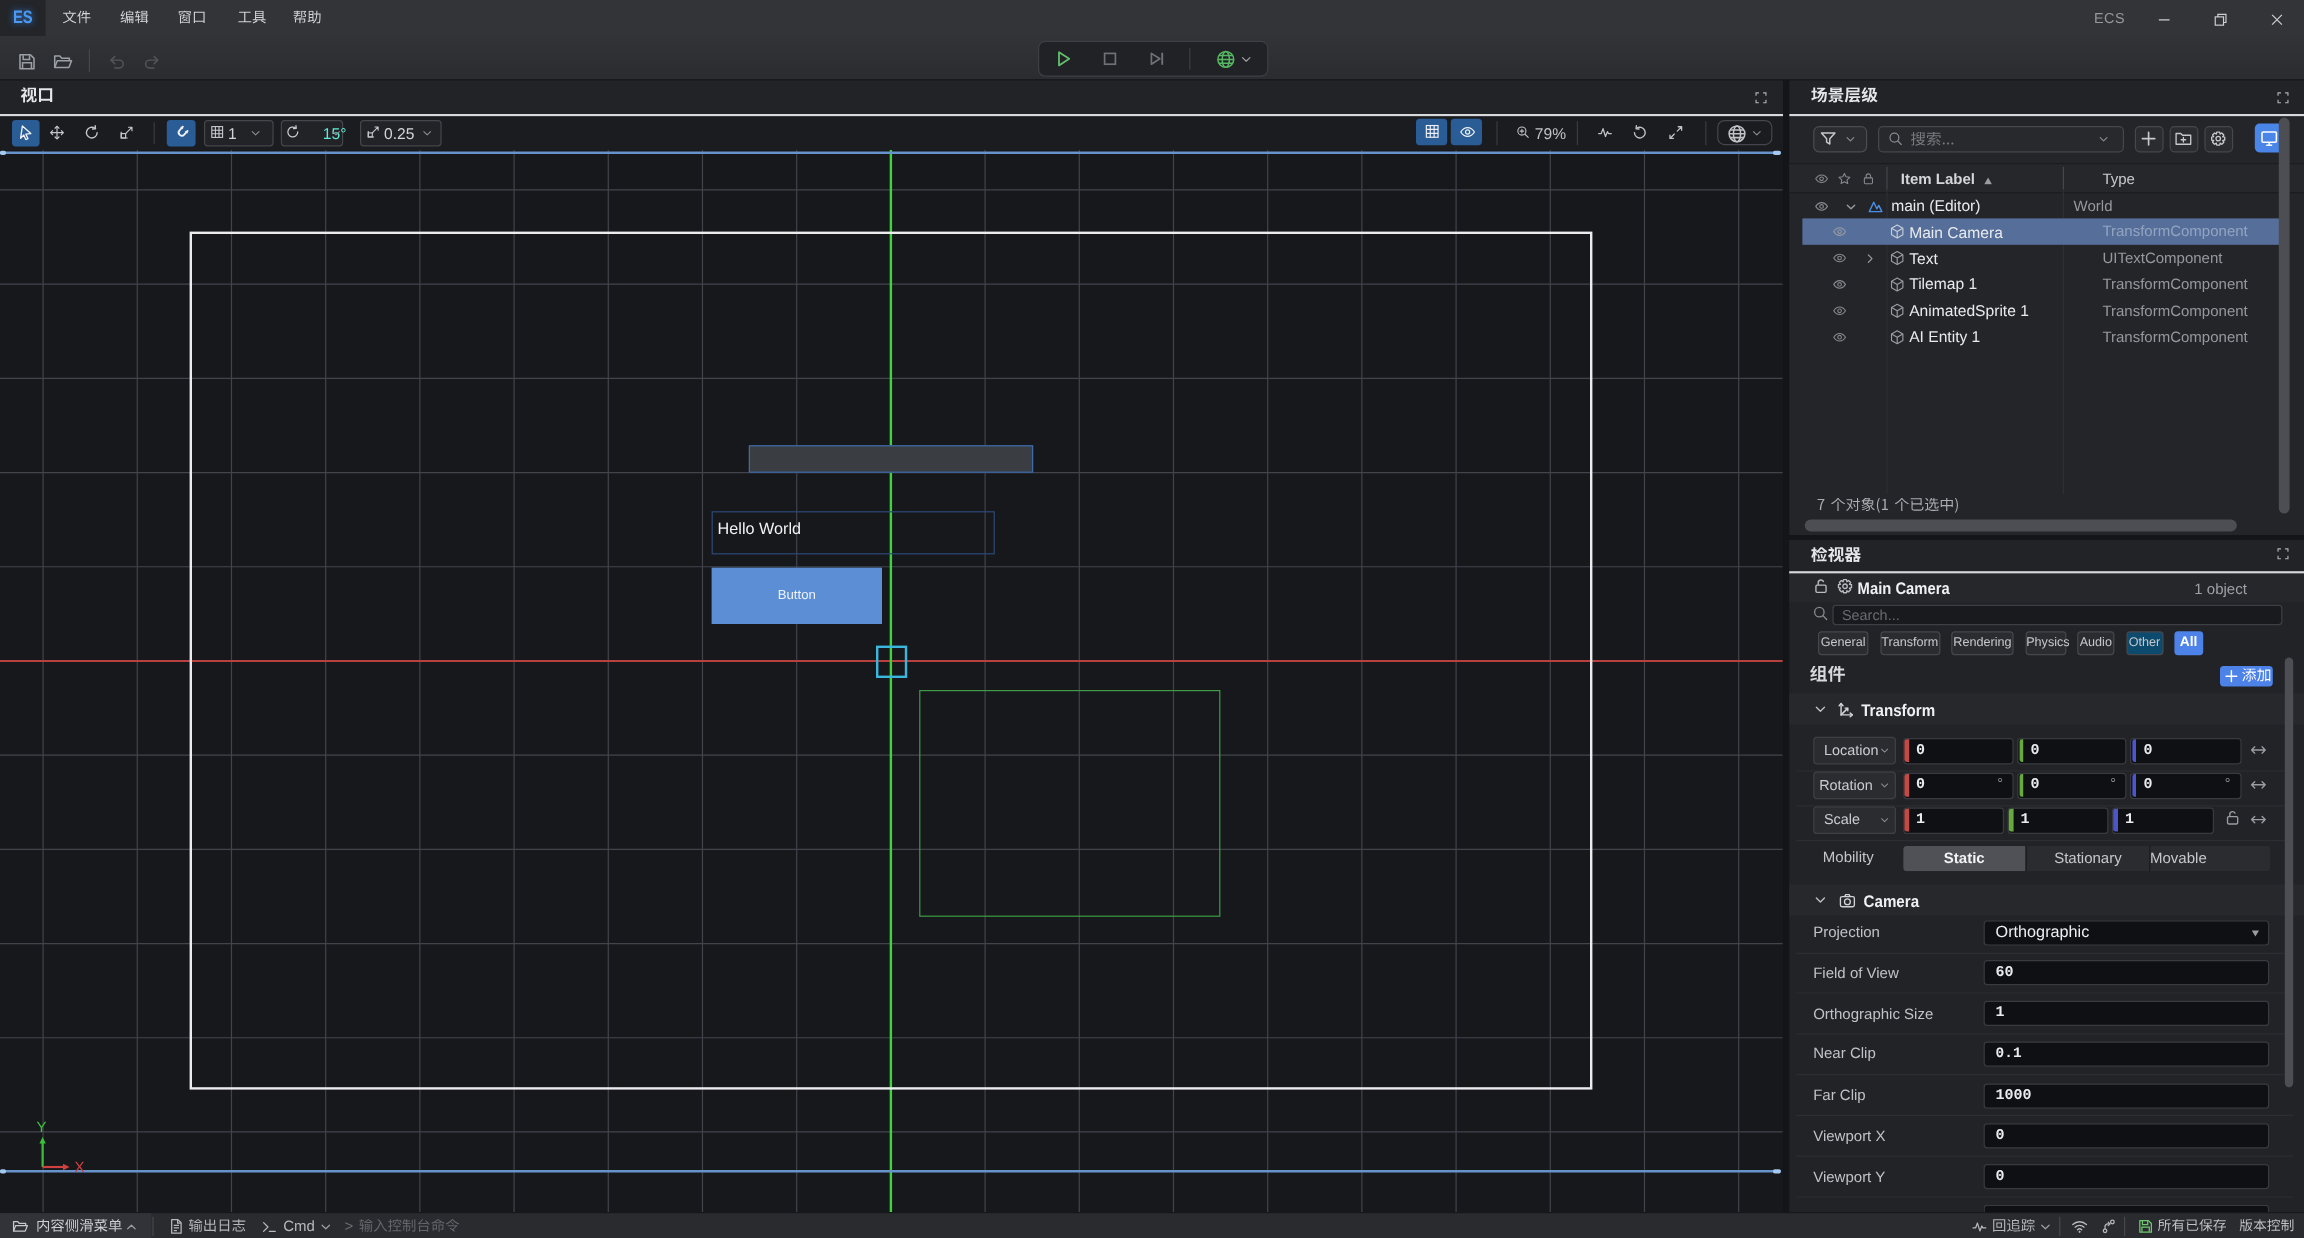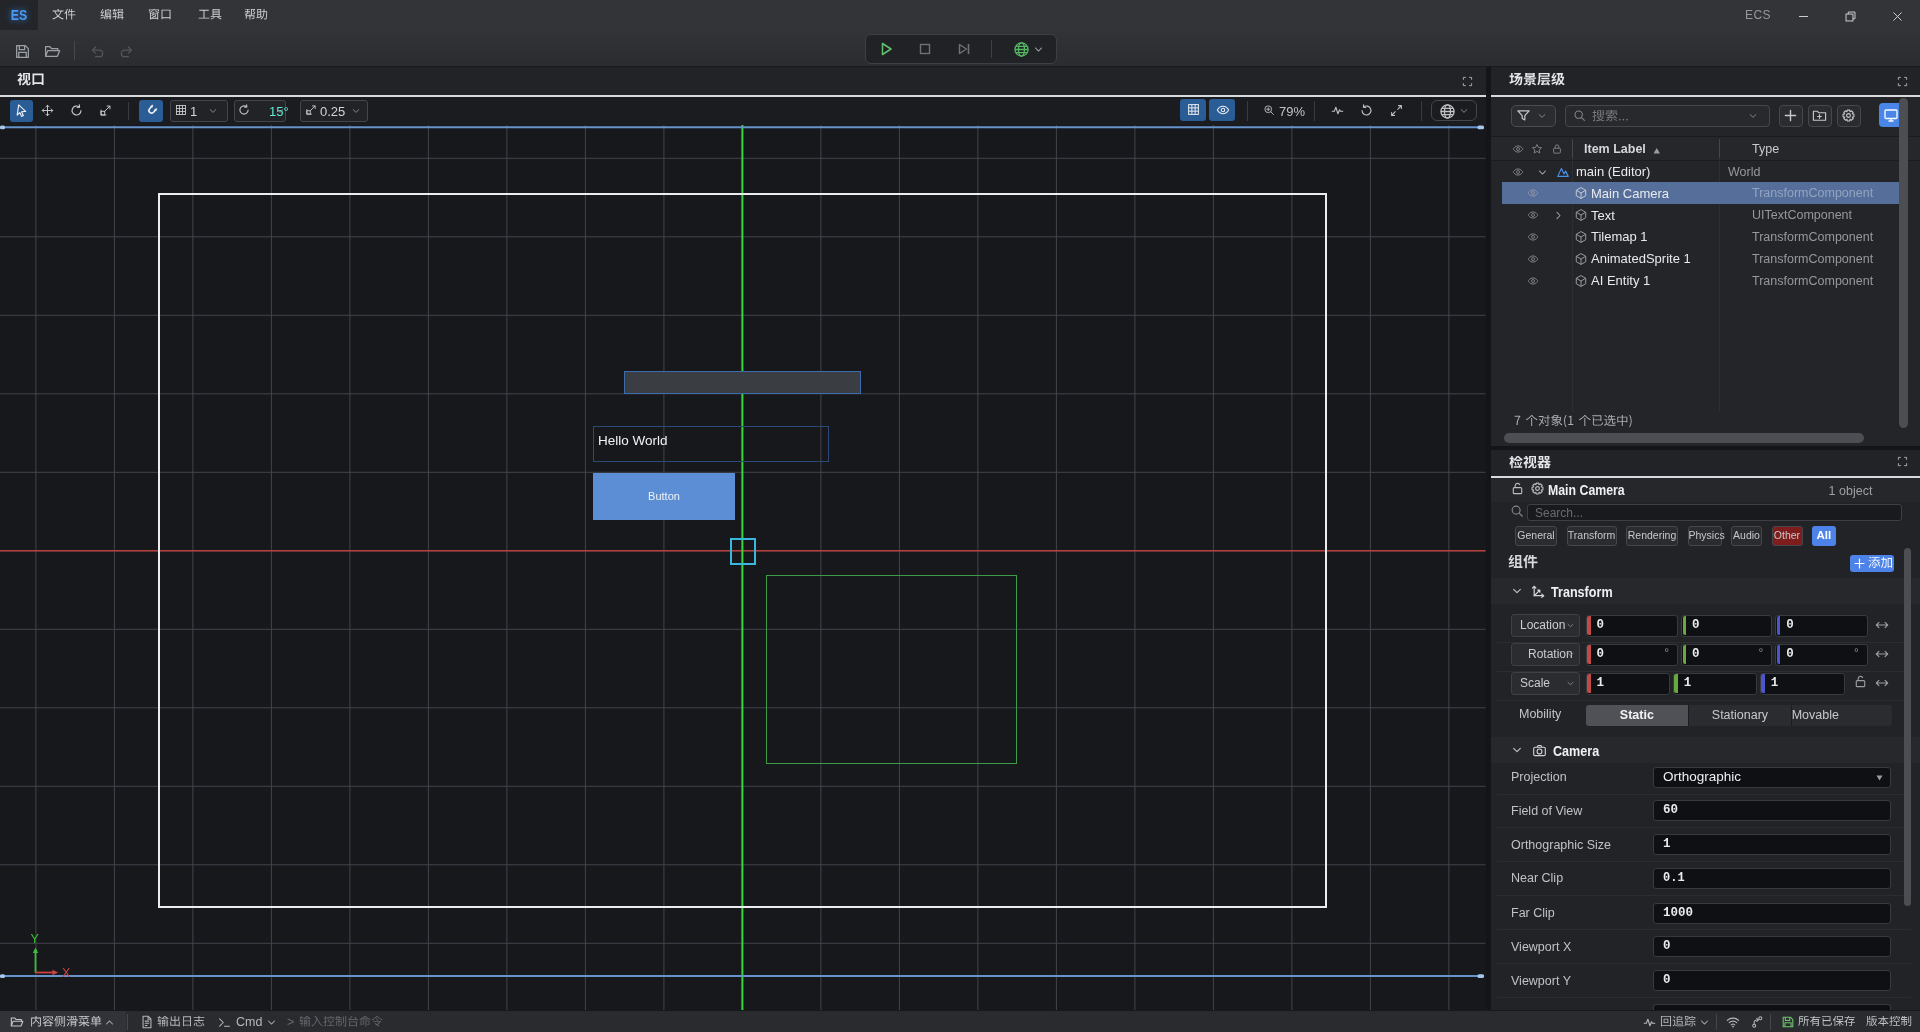--- a/index.html
+++ b/index.html
@@ -507,21 +507,21 @@
     <circle cx="7" cy="7" r="4.5" stroke="#85888d" stroke-width="1.3"></circle>
     <path d="M10.5 10.5L14 14" stroke="#85888d" stroke-width="1.3" stroke-linecap="round"></path>
   </svg>
 <div class="abs" style="left:1526.5px;top:503.5px;width:375px;height:17.5px;background:#191a1e;border:1px solid #3e3f44;border-radius:3px"></div>
 <div class="abs" style="left:1535px;top:506px;font-size:12px;color:#686b70">Search...</div>
 <div class="abs" style="left:1515px;top:526px;width:42px;height:19.5px;background:#2b2c30;border:1px solid #46474c;border-radius:3px;color:#c6c8cc;font-size:10.5px;text-align:center;line-height:17.5px">General</div>
 <div class="abs" style="left:1566.5px;top:526px;width:50px;height:19.5px;background:#2b2c30;border:1px solid #46474c;border-radius:3px;color:#c6c8cc;font-size:10.5px;text-align:center;line-height:17.5px">Transform</div>
 <div class="abs" style="left:1626px;top:526px;width:52px;height:19.5px;background:#2b2c30;border:1px solid #46474c;border-radius:3px;color:#c6c8cc;font-size:10.5px;text-align:center;line-height:17.5px">Rendering</div>
 <div class="abs" style="left:1687.5px;top:526px;width:34px;height:19.5px;background:#2b2c30;border:1px solid #46474c;border-radius:3px;color:#c6c8cc;font-size:10.5px;text-align:center;line-height:17.5px">Physics</div>
 <div class="abs" style="left:1731px;top:526px;width:31px;height:19.5px;background:#2b2c30;border:1px solid #46474c;border-radius:3px;color:#c6c8cc;font-size:10.5px;text-align:center;line-height:17.5px">Audio</div>
-<div class="abs" style="left:1771.5px;top:526px;width:31px;height:19.5px;background:#7f1d1d;border:1px solid #46474c;border-radius:3px;color:#c6c8cc;font-size:10.5px;text-align:center;line-height:17.5px">Other</div>
+<div class="abs" style="left:1771.5px;top:526px;width:31px;height:19.5px;background:#0c4a6e;border:1px solid #46474c;border-radius:3px;color:#c6c8cc;font-size:10.5px;text-align:center;line-height:17.5px">Other</div>
 <div class="abs" style="left:1811.5px;top:526px;width:24.5px;height:19.5px;background:#4d82e8;border-radius:3px;color:#fff;font-size:11.5px;text-align:center;line-height:19.5px;font-weight:bold">All</div>
 <svg style="position:absolute;left:1508px;top:555px;width:30.0px;height:15px;" viewBox="0 0 2000 1000" fill="#d6d8db">
     <g transform="translate(0,793) scale(1,-1)">
       <use href="#gB7EC4" x="0"></use>
       <use href="#gB4EF6" x="1000"></use>
     </g>
   </svg>
 <div class="abs" style="left:1850px;top:555px;width:44px;height:16.5px;background:#4d82e8;border-radius:3px"></div>
 <svg style="position:absolute;left:1853px;top:556.5px;width:13px;height:13px;" viewBox="0 0 16 16" fill="none">
     <path d="M8 2.5v11M2.5 8h11" stroke="#fff" stroke-width="1.5" stroke-linecap="round"></path>
@@ -552,21 +552,21 @@
 <div class="abs" style="left:1681.1px;top:614.5px;width:91.4px;height:22px;background:#0f1013;border:1px solid #393a3f;border-radius:3px"></div>
 <div class="abs" style="left:1682.6px;top:616.0px;width:3.5px;height:19px;background:#67a93c;border-radius:2px 0 0 2px"></div>
 <div class="abs mono" style="left:1692.1px;top:618.0px;font-size:12.5px;font-weight:bold;color:#e9ebee">0</div>
 <div class="abs" style="left:1775.3px;top:614.5px;width:92.7px;height:22px;background:#0f1013;border:1px solid #393a3f;border-radius:3px"></div>
 <div class="abs" style="left:1776.8px;top:616.0px;width:3.5px;height:19px;background:#4d55cc;border-radius:2px 0 0 2px"></div>
 <div class="abs mono" style="left:1786.3px;top:618.0px;font-size:12.5px;font-weight:bold;color:#e9ebee">0</div>
 <svg style="position:absolute;left:1875px;top:618px;width:14px;height:14px;" viewBox="0 0 16 16" fill="none">
     <path d="M1.5 8h13M4.5 5L1.5 8l3 3M11.5 5l3 3-3 3" stroke="#9a9da2" stroke-width="1.3" stroke-linecap="round" stroke-linejoin="round"></path>
   </svg>
 <div class="abs" style="left:1497px;top:641.5px;width:414px;height:1px;background:#2c2d31"></div>
-<div class="abs" style="left:1511px;top:643px;width:69px;height:23px;background:#2b2c30;border:1px solid #3f4045;border-radius:3px;color:#caccd1;font-size:12px;line-height:21px;padding-left:16px">Rotation</div>
+<div class="abs" style="left:1511px;top:643px;width:69px;height:23px;background:#2b2c30;border:1px solid #3f4045;border-radius:3px;color:#caccd1;font-size:12px;line-height:21px;padding-left:4px">Rotation</div>
 <svg style="position:absolute;left:1566px;top:650px;width:9px;height:9px;" viewBox="0 0 16 16" fill="none">
     <path d="M3.5 5.8L8 10.2l4.5-4.4" stroke="#8a8d92" stroke-width="1.5" stroke-linecap="round" stroke-linejoin="round"></path>
   </svg>
 <div class="abs" style="left:1585.6px;top:643.5px;width:92.7px;height:22px;background:#0f1013;border:1px solid #393a3f;border-radius:3px"></div>
 <div class="abs" style="left:1587.1px;top:645.0px;width:3.5px;height:19px;background:#c04a45;border-radius:2px 0 0 2px"></div>
 <div class="abs mono" style="left:1596.6px;top:647.0px;font-size:12.5px;font-weight:bold;color:#e9ebee">0</div>
 <div class="abs" style="left:1664.3px;top:645.5px;font-size:12px;color:#8a8d92">°</div>
 <div class="abs" style="left:1681.1px;top:643.5px;width:91.4px;height:22px;background:#0f1013;border:1px solid #393a3f;border-radius:3px"></div>
 <div class="abs" style="left:1682.6px;top:645.0px;width:3.5px;height:19px;background:#67a93c;border-radius:2px 0 0 2px"></div>
 <div class="abs mono" style="left:1692.1px;top:647.0px;font-size:12.5px;font-weight:bold;color:#e9ebee">0</div>

